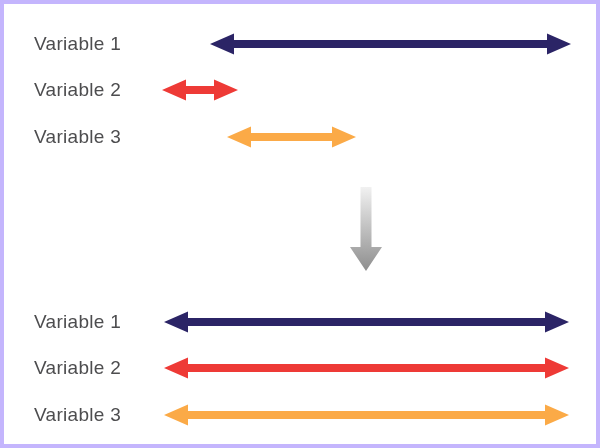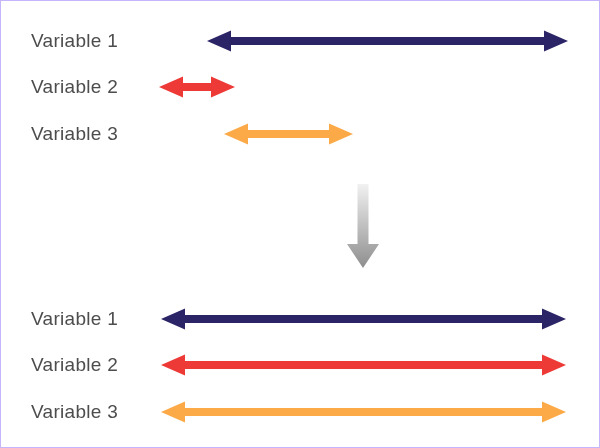--- a/index.html
+++ b/index.html
@@ -1,21 +1,21 @@
 <!DOCTYPE html>
 <html><head>
 <meta charset="utf-8">
 <style>
   html, body { margin: 0; padding: 0; background: #ffffff; }
   .canvas {
     position: relative;
     width: 600px;
     height: 448px;
     box-sizing: border-box;
-    border: 1px solid #c4b5fd;
+    border: 4px solid #c4b5fd;
     background: #ffffff;
     overflow: hidden;
     font-family: "Liberation Sans", "DejaVu Sans", sans-serif;
   }
   .var-label {
     position: absolute;
     left: 30px;
     height: 26px;
     line-height: 26px;
     font-size: 19px;

